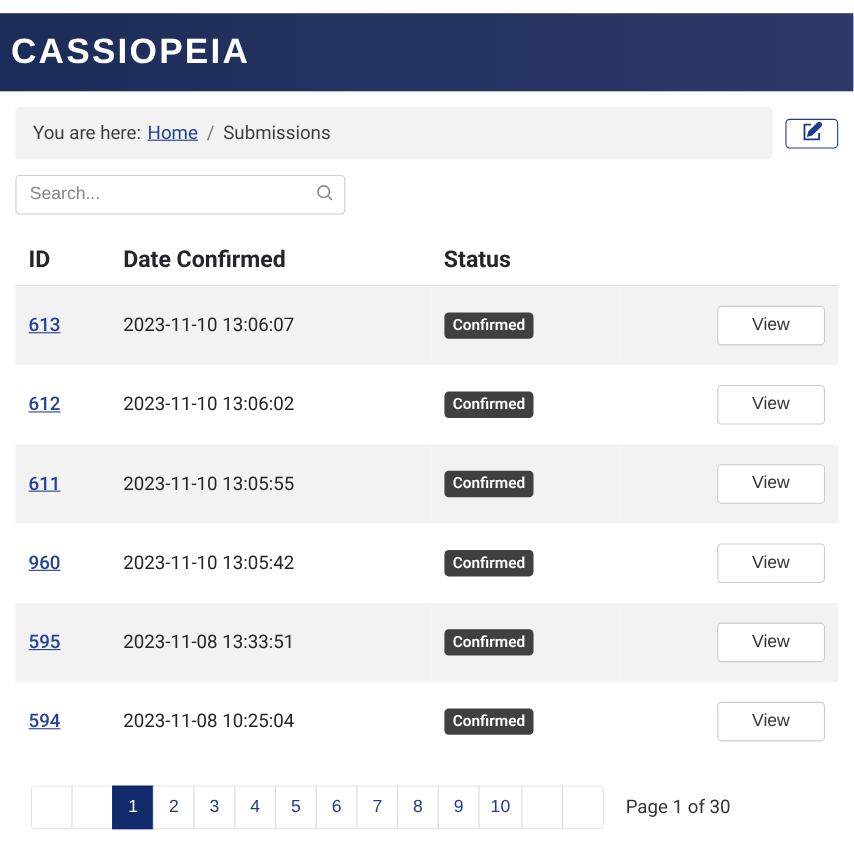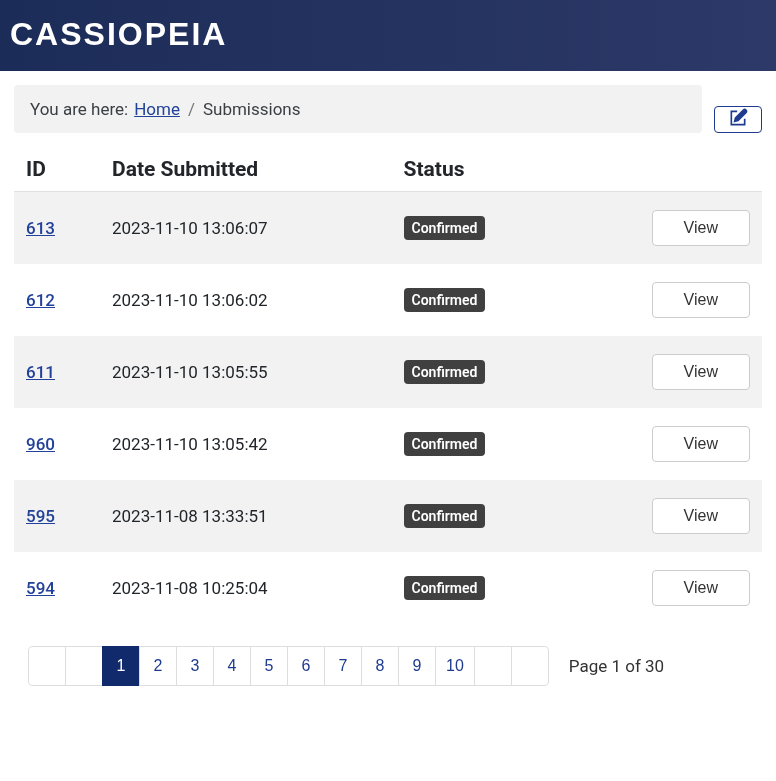--- a/index.html
+++ b/index.html
@@ -8,34 +8,35 @@
     font-family: -apple-system, BlinkMacSystemFont, "Segoe UI", Roboto, Helvetica, Arial, sans-serif;
     font-size: 16px;
     color: #22262a;
     background: #fff;
     width: 776px;
   }
   .header {
     background: #1a2a56;
     background: linear-gradient(to right, #1c2c58, #2d3968);
     padding: 16px 24px 18px 10px;
+    margin-top: 12px;
   }
   .logo {
     font-size: 32px;
     font-weight: 700;
     color: #fff;
     letter-spacing: 2px;
     font-family: "Arial Black", Arial, sans-serif;
   }
   .content {
     padding: 14px;
   }
   .topbar {
     display: flex;
-    align-items: flex-end;
+    align-items: center;
     gap: 12px;
     margin-bottom: 14px;
   }
   .breadcrumb-box {
     flex: 1;
     background: #f2f2f2;
     border-radius: 4px;
     padding: 14px 16px;
     font-size: 17px;
     color: #3a3f44;
@@ -186,26 +187,35 @@
     <button class="edit-btn">
       <span>
         <svg viewBox="0 0 24 24" fill="none" stroke="currentColor" stroke-width="2">
           <path d="M11 4H4v16h16v-7"></path>
           <path d="M18.5 2.5a2.12 2.12 0 0 1 3 3L12 15l-4 1 1-4 9.5-9.5z" fill="currentColor"></path>
         </svg>
       </span>
     </button>
   </div>
 
+  <div class="search-wrap">
+    <input type="text" placeholder="Search..." style="">
+    <span class="icon">
+      <svg viewBox="0 0 24 24" fill="none" stroke="currentColor" stroke-width="2">
+        <circle cx="11" cy="11" r="7"></circle>
+          <line x1="21" y1="21" x2="16.5" y2="16.5"></line>
+      </svg>
+    </span>
+  </div>
 
   <table>
     <thead>
       <tr>
         <th>ID</th>
-        <th>Date Submitted</th>
+        <th>Date Confirmed</th>
         <th>Status</th>
         <th></th>
       </tr>
     </thead>
     <tbody id="tbody">
         <tr>
           <td><a href="#" class="id-link">613</a></td>
           <td>2023-11-10 13:06:07</td>
           <td><span class="badge">Confirmed</span></td>
           <td><button class="view-btn">View</button></td>

